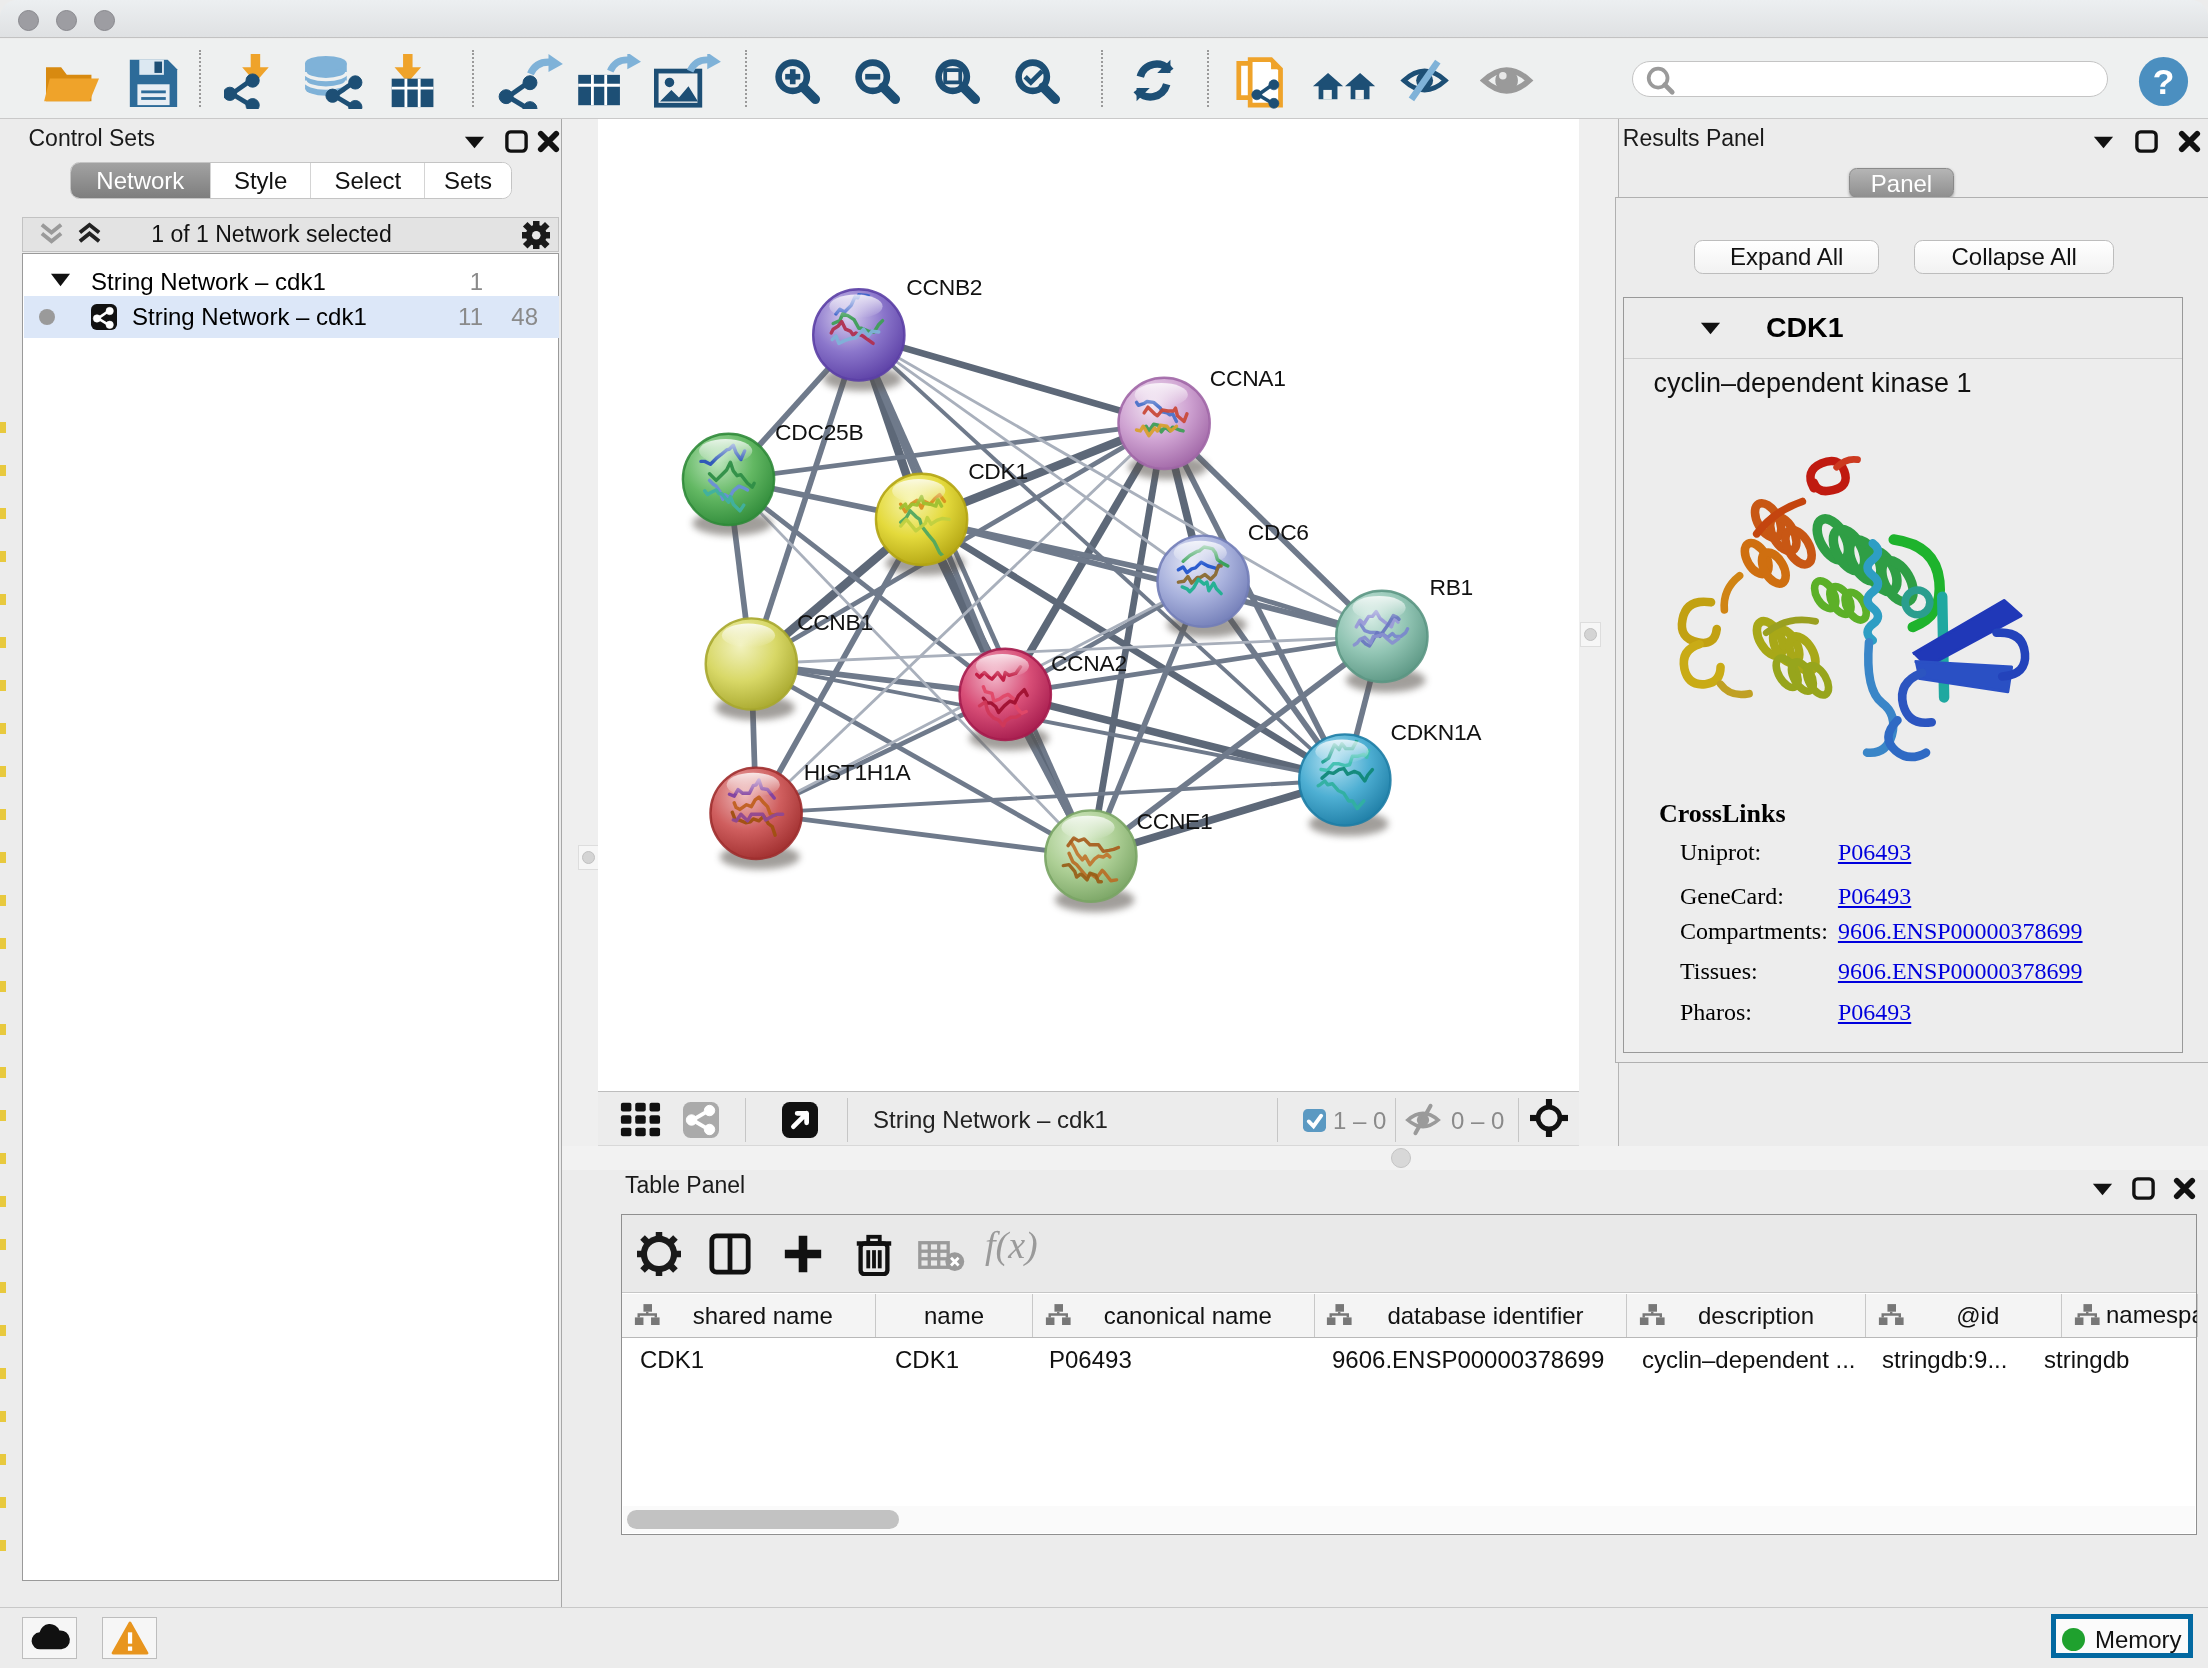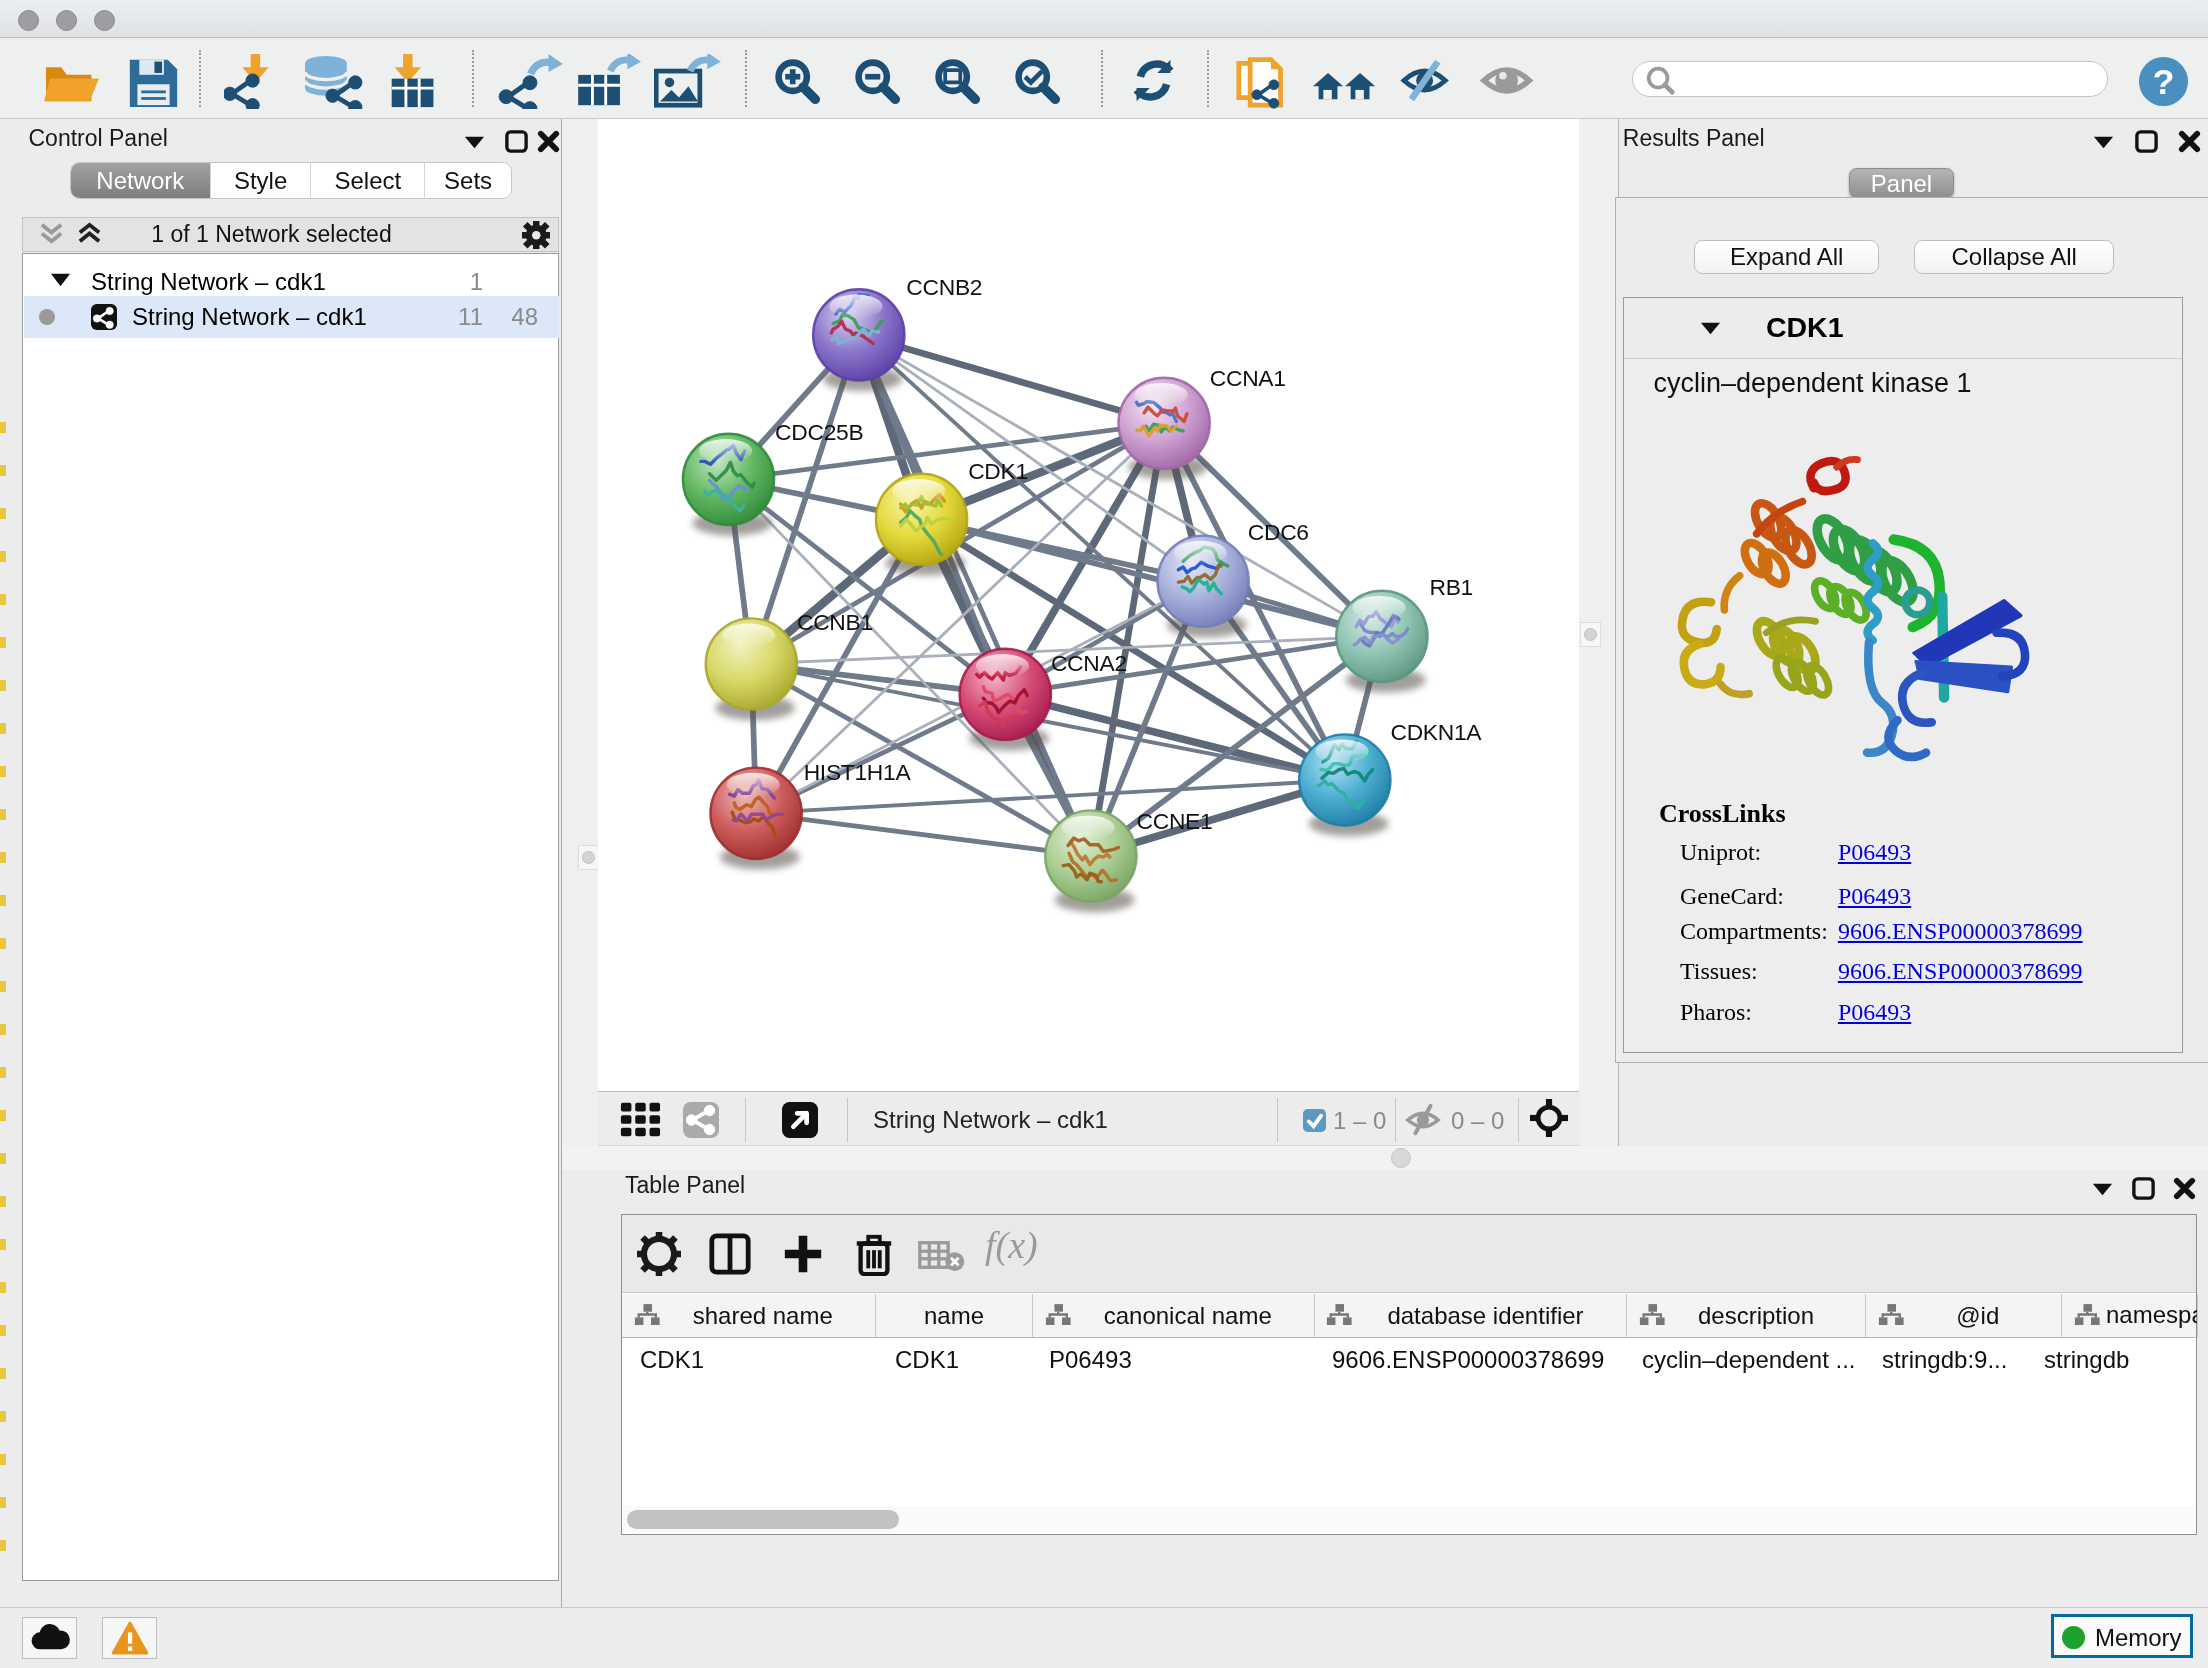--- a/index.html
+++ b/index.html
@@ -92,21 +92,21 @@
 .td{position:absolute;top:0;height:100%;display:flex;align-items:center;font-size:24px;color:#111}
 #tp-row{position:absolute;left:0;top:124px;width:100%;height:42px;background:#fff}
 #tp-scroll{position:absolute;left:1px;bottom:1px;width:1572px;height:27px;background:#fafafa}
 #tp-thumb{position:absolute;left:3.8px;top:3.8px;width:272px;height:19px;background:#c2c2c2;
  border-radius:9.5px}
 
 #statusbar{left:0;top:1607px;width:2208px;height:61px;background:#ececec;
  border-top:1px solid #c8c8c8}
 .sbtn{position:absolute;top:8.6px;height:42px;background:#f6f6f6;border:1px solid #bdbdbd}
 #memory{position:absolute;left:2051px;top:5.7px;width:142px;height:44px;background:#fbfbfb;
- border:3px solid #0369a1;font-size:24px;color:#111;text-align:center;line-height:42px}
+ border:5px solid #0369a1;font-size:24px;color:#111;text-align:center;line-height:42px}
 #memory i{display:inline-block;width:23px;height:23px;border-radius:50%;
  background:#1fa12e;vertical-align:-2.9px;margin-right:9.5px}
 
 #lticks{left:0;top:390px;width:5.7px;height:1179px;z-index:9;
  background:repeating-linear-gradient(#ececec 0,#ececec 32px,#e8c93e 32px,#e8c93e 43px)}
 </style></head>
 <body>
 <div id="titlebar" class="abs">
     <div class="tl" style="left:18px"></div>
     <div class="tl" style="left:56px"></div>
@@ -275,21 +275,21 @@
         <line x1="22" y1="22" x2="30" y2="30" stroke="#9a9a9a" stroke-width="5" stroke-linecap="round"></line>
       </svg>
     </div>
 <div class="ticon" style="left:2138px;top:17px"><svg width="51" height="51" viewBox="0 0 54 54" style="">
         <circle cx="27" cy="27" r="26" fill="#4b8fc0"></circle>
         <text x="27" y="40" font-size="38" font-weight="bold" text-anchor="middle" fill="#fff" font-family="Liberation Sans,sans-serif">?</text>
       </svg></div>
   </div>
 <div id="lticks" class="abs"></div>
 <div id="cpanel" class="abs">
-    <div id="cp-title" class="ptitle">Control Panel</div>
+    <div id="cp-title" class="ptitle">Control Sets</div>
     <span style="position:absolute;left:462px;top:9.5px"><svg width="25" height="25" viewBox="0 0 26 26" style="">
         <path d="M3 8 h20 l-10 12 z" fill="#111"></path>
       </svg></span>
     <span style="position:absolute;left:504px;top:9.5px"><svg width="25" height="25" viewBox="0 0 26 26" style="">
         <rect x="3" y="3" width="20" height="20" rx="4" fill="none" stroke="#111" stroke-width="3.5"></rect>
       </svg></span>
     <span style="position:absolute;left:536px;top:9.5px"><svg width="25" height="25" viewBox="0 0 26 26" style="">
         <path d="M5 5 L21 21 M21 5 L5 21" stroke="#111" stroke-width="6" stroke-linecap="round"></path>
       </svg></span>
     <div class="tabset" style="left:70px;top:43px;width:442px">

